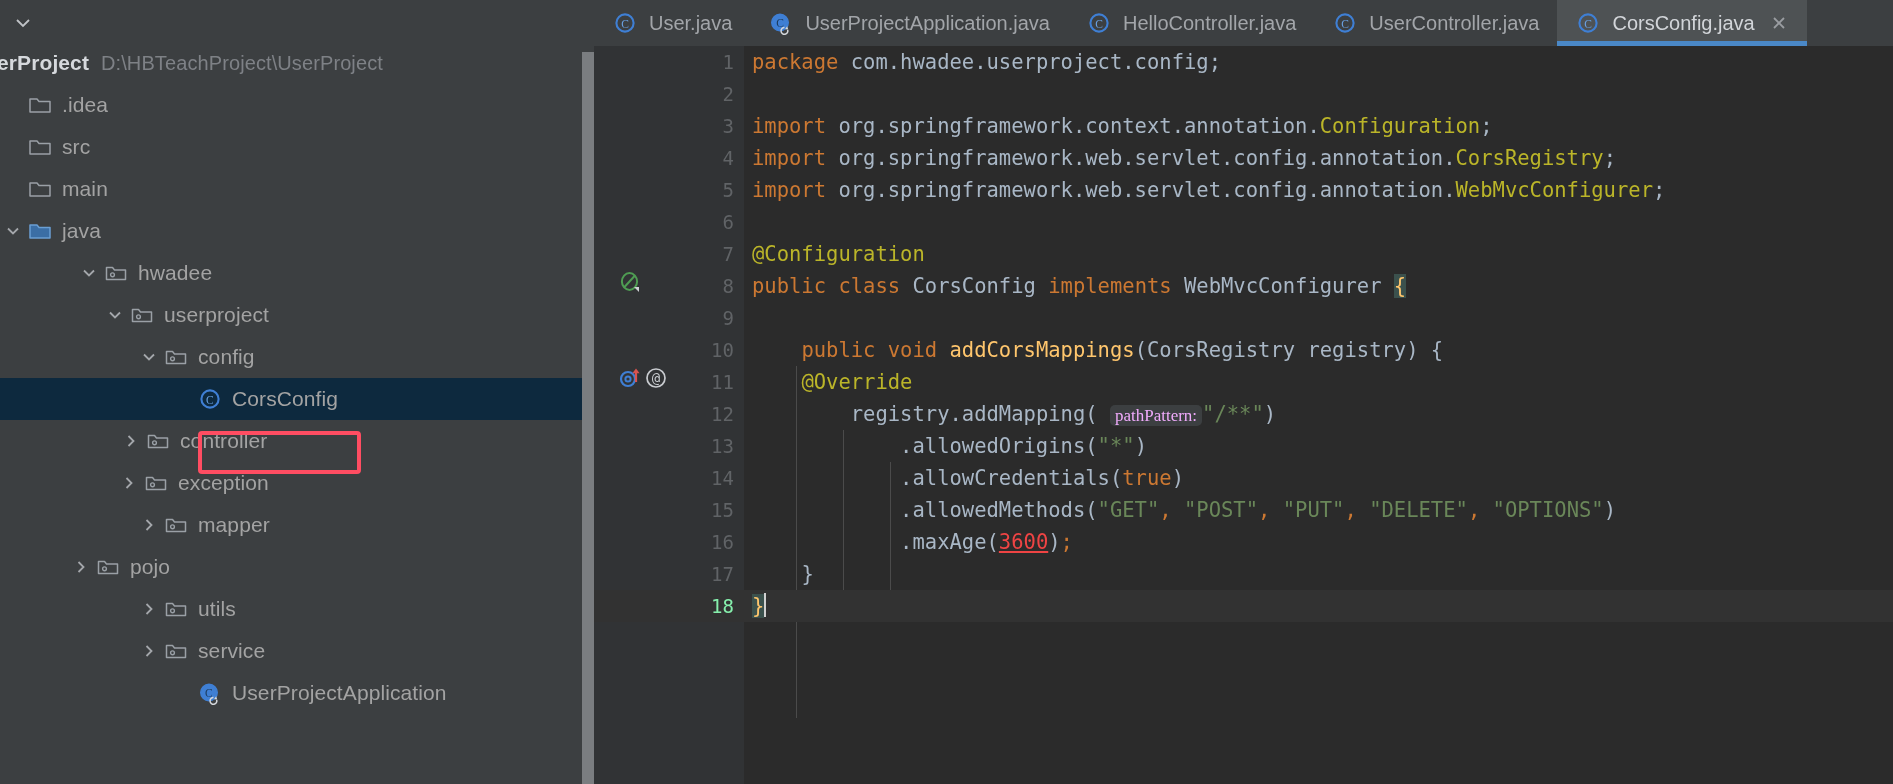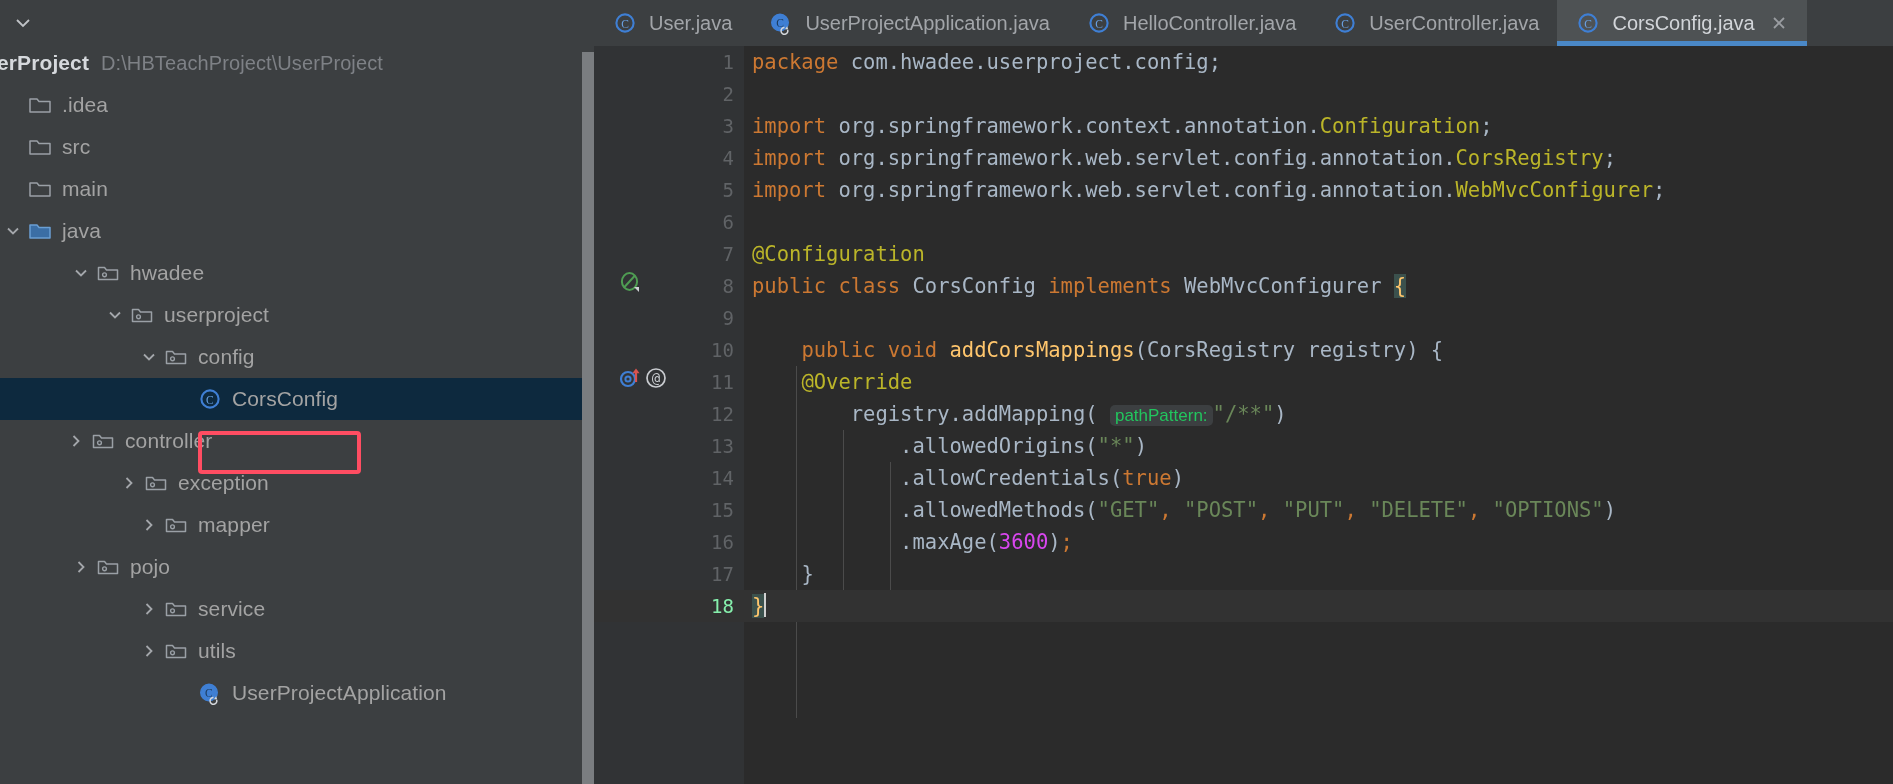--- a/index.html
+++ b/index.html
@@ -208,36 +208,36 @@
   }
   .cline.current {
     background: #323232;
   }
 
   
   .kw   { color: #cc7832; }
   .id   { color: #a9b7c6; }
   .ann  { color: #bbb529; }
   .str  { color: #6a8759; }
-  .num  { color: #d946ef; }
+  .num  { color: #ef4444; text-decoration: underline; }
   .mth  { color: #ffc66d; }
   .punc { color: #a9b7c6; }
   .comma{ color: #cc7832; }
   .semi { color: #cc7832; }
   .brace-match {
     color: #ffc66d;
     background: #3b514d;
   }
   .inlay {
-    color: #22c55e;
+    color: #f0abfc;
     background: #3c3f41;
     border-radius: 5px;
     padding: 1px 5px;
     font-size: 17px;
-    font-family: Liberation Sans, sans-serif;
+    font-family: Liberation Serif, serif;
   }
   .caret {
     display: inline-block;
     width: 2px;
     height: 24px;
     background: #d0d0d0;
     vertical-align: -4px;
     margin-left: 0px;
   }
 
@@ -302,21 +302,21 @@
               <polyline points="5,7.5 10,12.5 15,7.5" fill="none" stroke="#a4a7ab" stroke-width="1.8"></polyline>
             </svg>
           </span>
           <span class="tree-icon">
             <svg width="26" height="26" viewBox="0 0 26 26">
               <path d="M3 7 L10 7 L12 9.5 L23 9.5 L23 20 L3 20 Z" fill="#3b6ea5" stroke="#6a9fd4" stroke-width="1.5" stroke-linejoin="round"></path>
             </svg>
           </span>
           <span class="tree-label">java</span>
         </div>
-        <div class="tree-row" style="padding-left: 68px;">
+        <div class="tree-row" style="padding-left: 68px; margin-left: 8px;">
           <span class="tree-arrow">
             <svg width="20" height="20" viewBox="0 0 20 20">
               <polyline points="5,7.5 10,12.5 15,7.5" fill="none" stroke="#a4a7ab" stroke-width="1.8"></polyline>
             </svg>
           </span>
           <span class="tree-icon">
             <svg width="26" height="26" viewBox="0 0 26 26">
               <path d="M3.5 7.5 L9.5 7.5 L11.5 10 L22.5 10 L22.5 19.5 L3.5 19.5 Z" fill="none" stroke="#9aa0a6" stroke-width="1.5" stroke-linejoin="round"></path>
               <circle cx="9.5" cy="14.8" r="1.9" fill="none" stroke="#9aa0a6" stroke-width="1.4"></circle>
             </svg>
@@ -354,21 +354,21 @@
         <div class="tree-row selected" style="padding-left: 170px;">
           <span class="tree-arrow"></span>
           <span class="tree-icon">
             <svg width="26" height="26" viewBox="0 0 26 26">
               <circle cx="13" cy="13" r="8.6" fill="none" stroke="#3f7fd4" stroke-width="2.1"></circle>
               <text x="13" y="17.6" font-family="Liberation Serif, serif" font-size="11.5" fill="#6aa0e0" text-anchor="middle">C</text>
             </svg>
           </span>
           <span class="tree-label">CorsConfig</span>
         </div>
-        <div class="tree-row" style="padding-left: 63px;">
+        <div class="tree-row" style="padding-left: 118px;">
           <span class="tree-arrow">
             <svg width="20" height="20" viewBox="0 0 20 20">
               <polyline points="7.5,5 12.5,10 7.5,15" fill="none" stroke="#a4a7ab" stroke-width="1.8"></polyline>
             </svg>
           </span>
           <span class="tree-icon">
             <svg width="26" height="26" viewBox="0 0 26 26">
               <path d="M3.5 7.5 L9.5 7.5 L11.5 10 L22.5 10 L22.5 19.5 L3.5 19.5 Z" fill="none" stroke="#9aa0a6" stroke-width="1.5" stroke-linejoin="round"></path>
               <circle cx="9.5" cy="14.8" r="1.9" fill="none" stroke="#9aa0a6" stroke-width="1.4"></circle>
             </svg>
@@ -422,35 +422,35 @@
             <svg width="20" height="20" viewBox="0 0 20 20">
               <polyline points="7.5,5 12.5,10 7.5,15" fill="none" stroke="#a4a7ab" stroke-width="1.8"></polyline>
             </svg>
           </span>
           <span class="tree-icon">
             <svg width="26" height="26" viewBox="0 0 26 26">
               <path d="M3.5 7.5 L9.5 7.5 L11.5 10 L22.5 10 L22.5 19.5 L3.5 19.5 Z" fill="none" stroke="#9aa0a6" stroke-width="1.5" stroke-linejoin="round"></path>
               <circle cx="9.5" cy="14.8" r="1.9" fill="none" stroke="#9aa0a6" stroke-width="1.4"></circle>
             </svg>
           </span>
+          <span class="tree-label">utils</span>
+        </div>
+        <div class="tree-row" style="padding-left: 136px;">
+          <span class="tree-arrow">
+            <svg width="20" height="20" viewBox="0 0 20 20">
+              <polyline points="7.5,5 12.5,10 7.5,15" fill="none" stroke="#a4a7ab" stroke-width="1.8"></polyline>
+            </svg>
+          </span>
+          <span class="tree-icon">
+            <svg width="26" height="26" viewBox="0 0 26 26">
+              <path d="M3.5 7.5 L9.5 7.5 L11.5 10 L22.5 10 L22.5 19.5 L3.5 19.5 Z" fill="none" stroke="#9aa0a6" stroke-width="1.5" stroke-linejoin="round"></path>
+              <circle cx="9.5" cy="14.8" r="1.9" fill="none" stroke="#9aa0a6" stroke-width="1.4"></circle>
+            </svg>
+          </span>
           <span class="tree-label">service</span>
-        </div>
-        <div class="tree-row" style="padding-left: 136px;">
-          <span class="tree-arrow">
-            <svg width="20" height="20" viewBox="0 0 20 20">
-              <polyline points="7.5,5 12.5,10 7.5,15" fill="none" stroke="#a4a7ab" stroke-width="1.8"></polyline>
-            </svg>
-          </span>
-          <span class="tree-icon">
-            <svg width="26" height="26" viewBox="0 0 26 26">
-              <path d="M3.5 7.5 L9.5 7.5 L11.5 10 L22.5 10 L22.5 19.5 L3.5 19.5 Z" fill="none" stroke="#9aa0a6" stroke-width="1.5" stroke-linejoin="round"></path>
-              <circle cx="9.5" cy="14.8" r="1.9" fill="none" stroke="#9aa0a6" stroke-width="1.4"></circle>
-            </svg>
-          </span>
-          <span class="tree-label">utils</span>
         </div>
         <div class="tree-row" style="padding-left: 170px;">
           <span class="tree-arrow"></span>
           <span class="tree-icon">
             <svg width="26" height="26" viewBox="0 0 26 26">
               <circle cx="12" cy="12.5" r="8.2" fill="#3f7fd4" stroke="#3f7fd4" stroke-width="1.6"></circle>
               <text x="12" y="17" font-family="Liberation Serif, serif" font-size="11.5" fill="#1b3a5c" text-anchor="middle">C</text>
               <path d="M16.5 17.5 a3.4 3.4 0 1 0 3.2 2.4" fill="none" stroke="#d5d8dc" stroke-width="1.5"></path>
               <path d="M19.2 16.2 L20.2 19.6 L17 19.2 Z" fill="#d5d8dc"></path>
             </svg>

